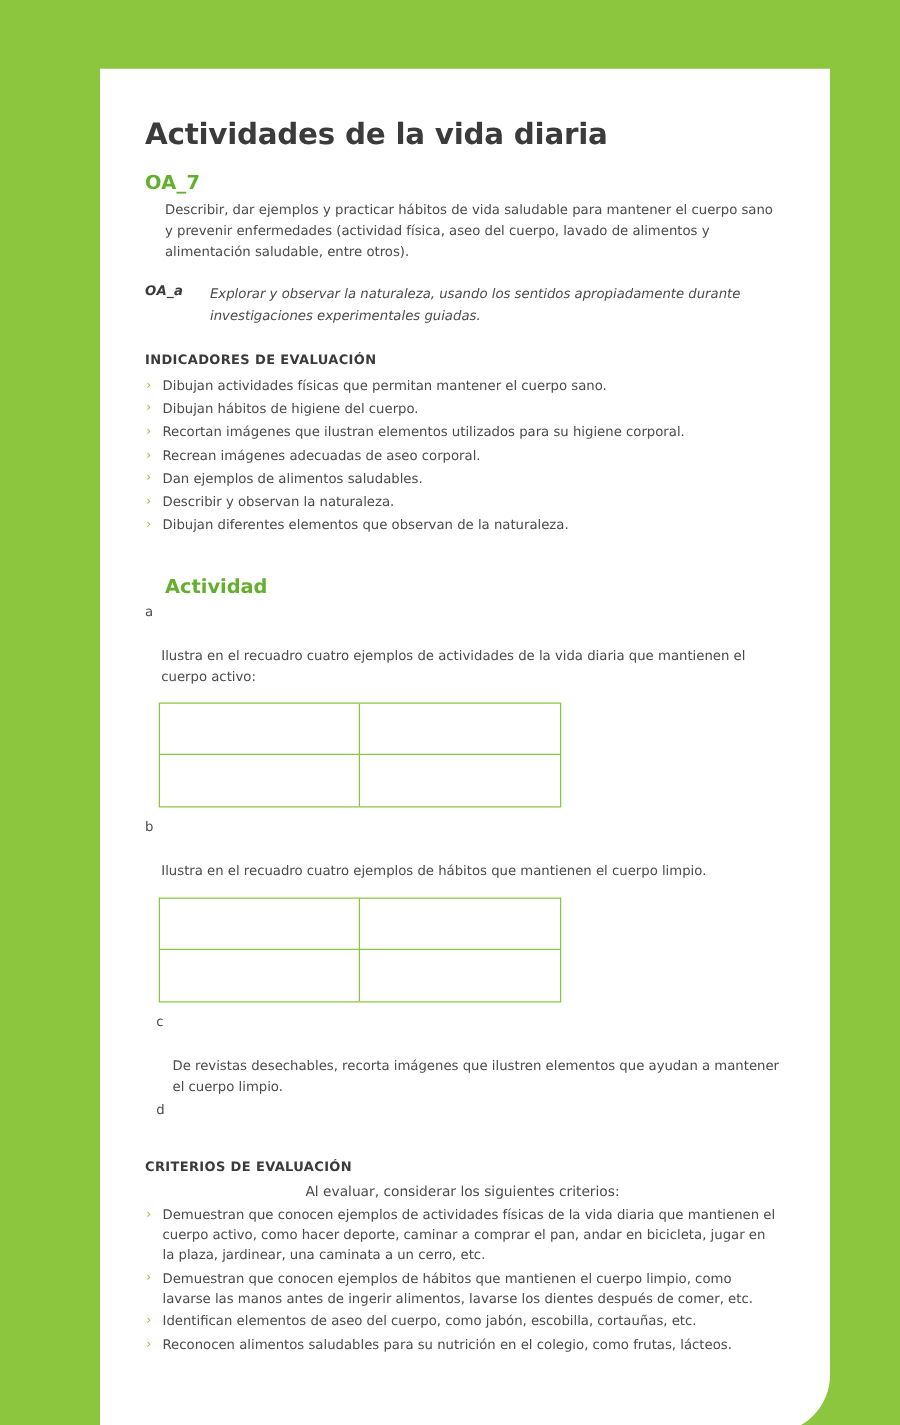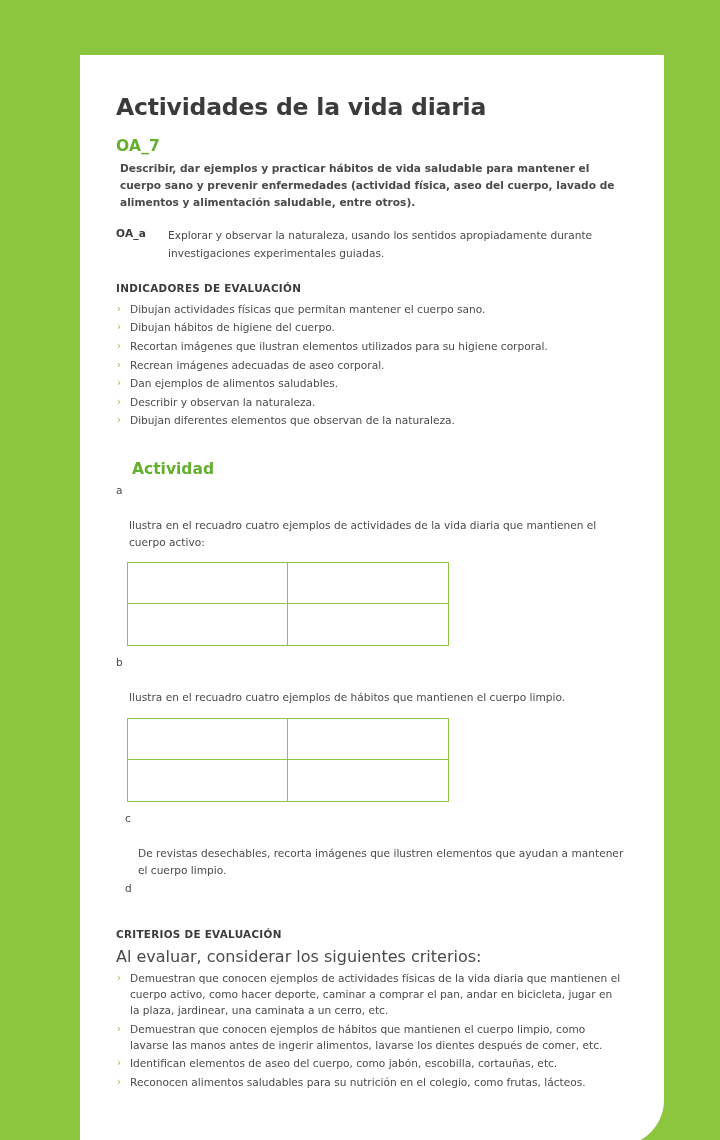--- a/index.html
+++ b/index.html
@@ -35,27 +35,27 @@
     font-size: 15.5px;
     font-weight: bold;
     color: #64b02e;
     margin: 0 0 5px 0;
     letter-spacing: 0.2px;
   }
   .oa-desc {
     font-size: 10.6px;
     color: #4a4a4a;
     line-height: 1.62;
-    margin: 0 0 16px 4px;
+    margin: 0 0 16px 16px;
     max-width: 516px;
-    font-weight: bold;
   }
   .oa-sub {
     display: flex;
     margin: 0 0 20px 0;
+    font-style: italic;
   }
   .oa-sub-code {
     font-size: 10.6px;
     font-weight: bold;
     color: #3b3b3b;
     width: 52px;
     flex: none;
     letter-spacing: 0.2px;
   }
   .oa-sub-text {
@@ -136,23 +136,24 @@
   }
   .grid-box .cell:nth-child(2),
   .grid-box .cell:nth-child(4) {
     border-right: none;
   }
   .grid-box .cell:nth-child(3),
   .grid-box .cell:nth-child(4) {
     border-bottom: none;
   }
   .criteria-intro {
-    font-size: 16px;
+    font-size: 11px;
     color: #4a4a4a;
     margin: 0 0 4px 0;
+    text-align: center;
   }
   .criteria-wrap { margin-top: 34px; }
   .activity-block { margin-top: 2px; }
 </style>
 </head>
 <body>
 
 <div class="page">
 
   <h1 class="title">Actividades de la vida diaria</h1>

